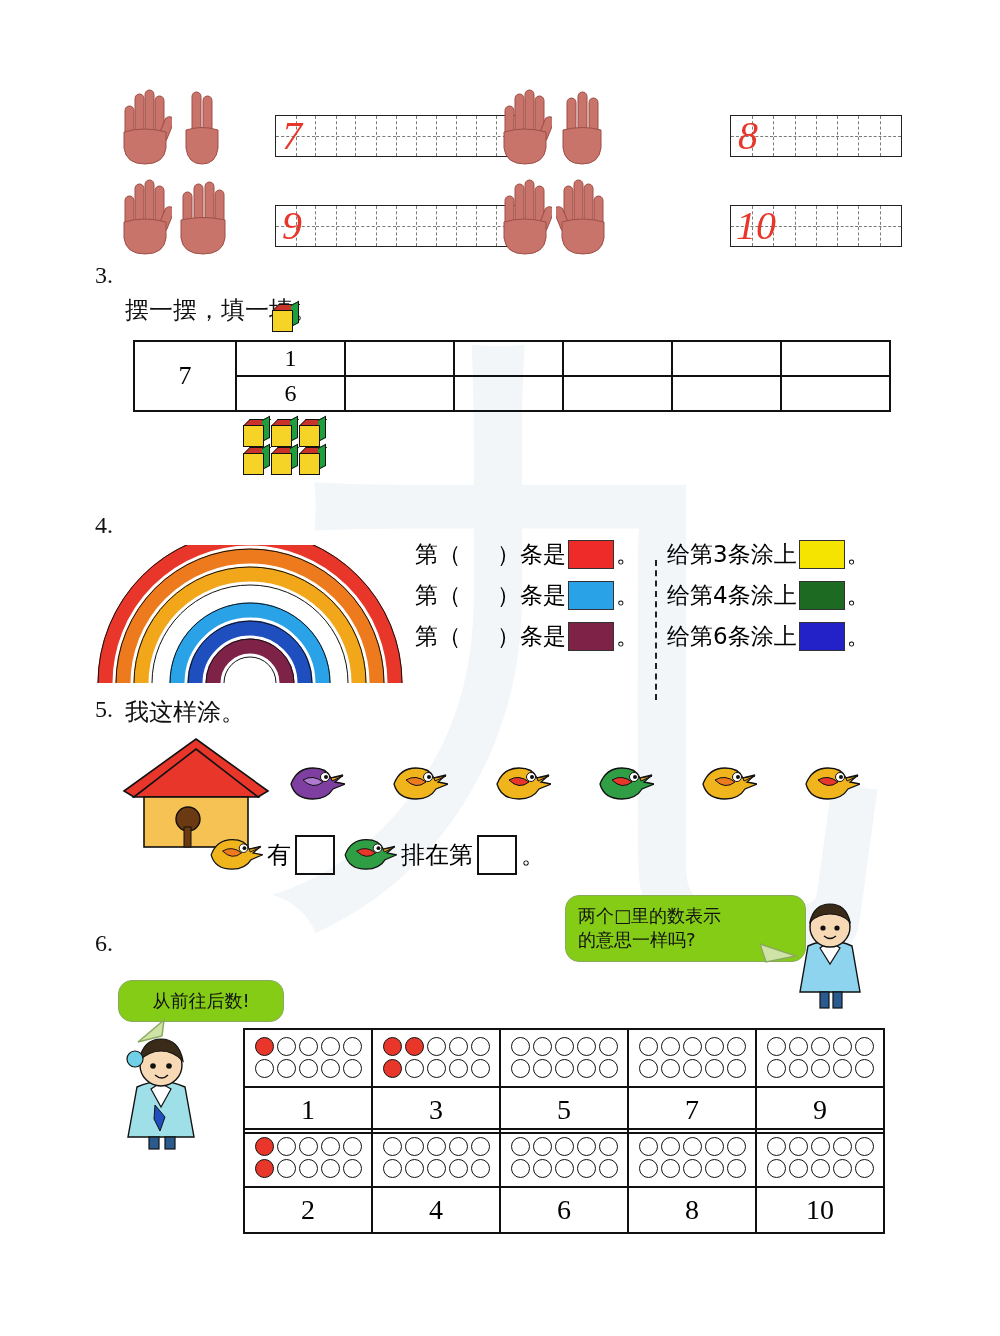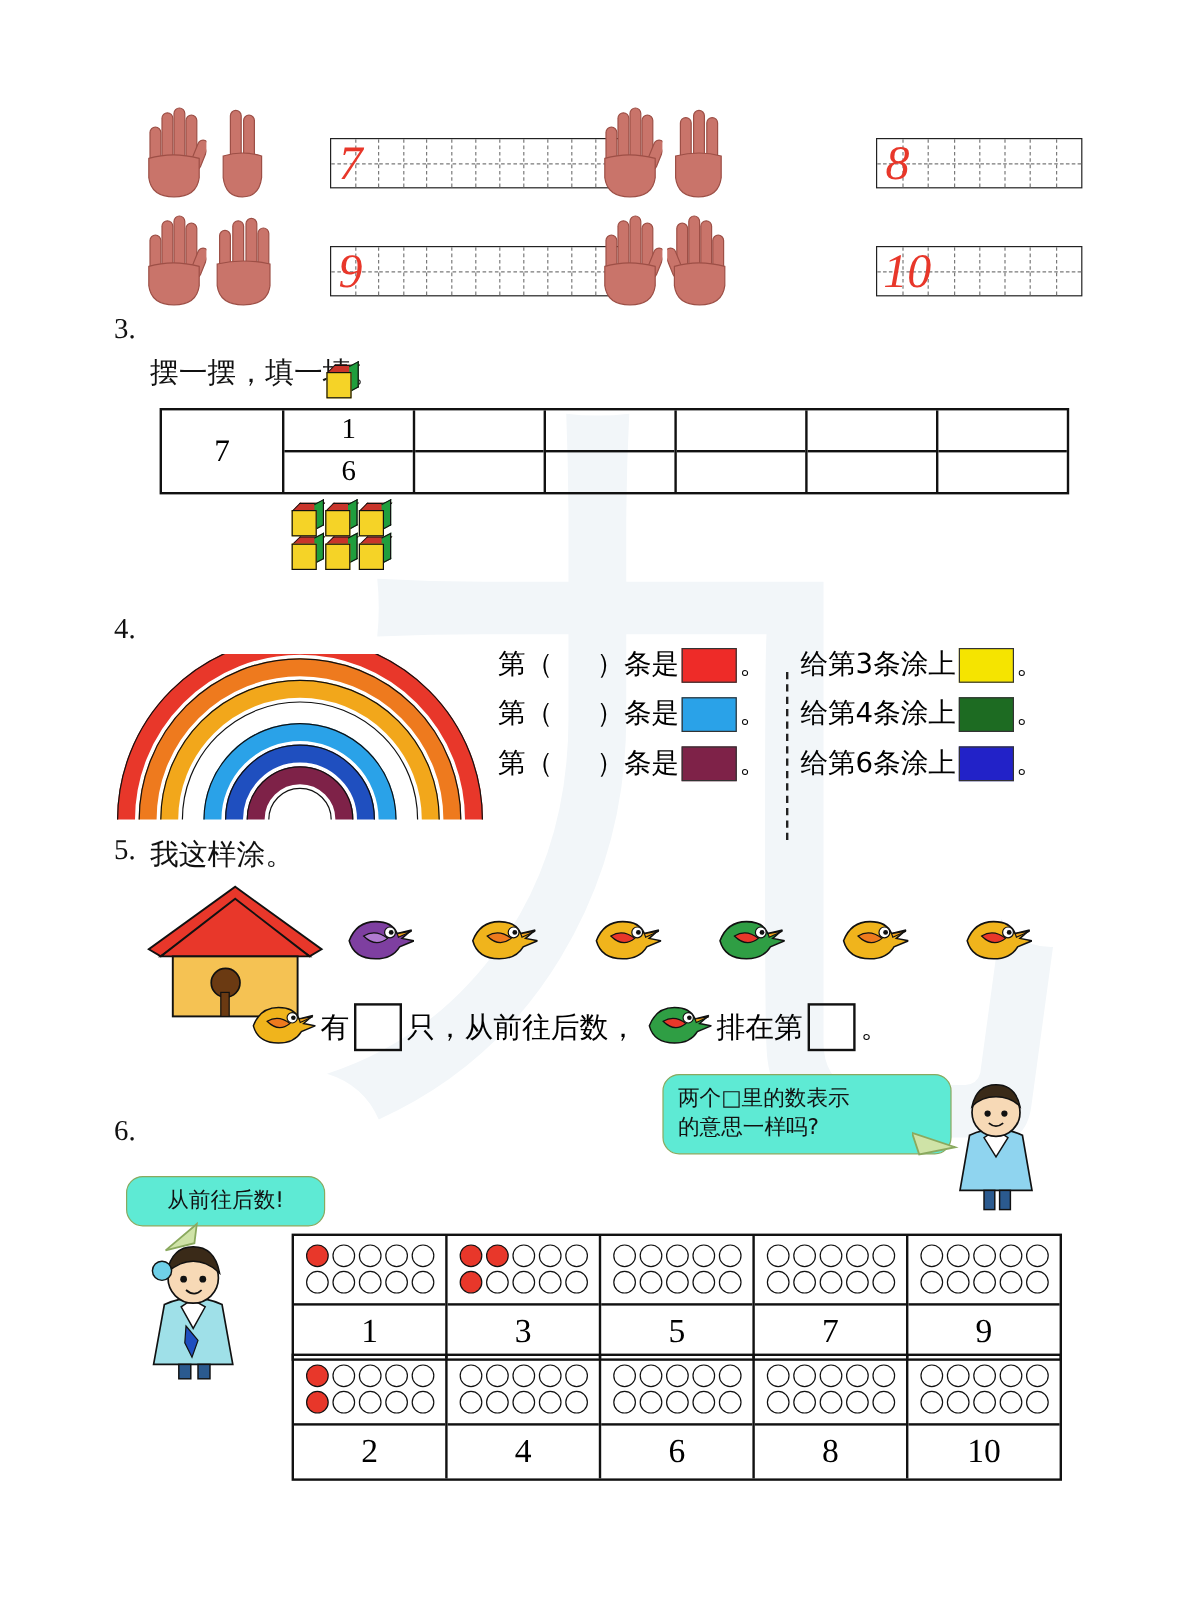--- a/index.html
+++ b/index.html
@@ -86,23 +86,24 @@
   }
 
   
   .house{position:absolute;left:118px;top:735px;}
   .birds-row{position:absolute;left:285px;top:760px;display:flex;gap:43px;}
   .ex5-sentence{position:absolute;left:205px;top:832px;display:flex;align-items:center;font-size:24px;gap:4px;}
   .blankbox{display:inline-block;width:36px;height:36px;border:2px solid #111;vertical-align:middle;}
 
   
   .bubble{
-    position:absolute;background:#5eead4;border:1.5px solid #8aa95e;border-radius:14px;
+    position:absolute;background:#84cc16;border:1.5px solid #8aa95e;border-radius:14px;
     padding:8px 12px;font-size:18px;color:#111;font-family:"DejaVu Sans", sans-serif;
     line-height:1.35;
+    margin-left:13px;
   }
 
   
   .ex6-table{position:absolute;border:2px solid #111;display:flex;}
   .ex6-cell{border-right:2px solid #111;width:126px;}
   .ex6-cell:last-child{border-right:none;}
   .dots{padding:7px 8px 5px 8px;border-bottom:2px solid #111;}
   .dot-row{display:flex;gap:3px;justify-content:center;margin-bottom:3px;}
   .dot{width:17px;height:17px;border-radius:50%;border:1.6px solid #111;background:#fff;}
   .dot.filled{background:#e8372a;}
@@ -533,21 +534,20 @@
         <svg width="58" height="40" viewBox="0 0 60 42">
           <path d="M6 24 q6 -16 22 -16 q14 0 18 10 l12 -3 l-8 7 l10 2 l-12 5 q-6 10 -20 10 q-18 0 -22 -15 z" fill="#f0b41c" stroke="#111" stroke-width="1.3"></path>
           <path d="M18 20 q10 -6 20 2 q-10 8 -20 -2z" fill="#ee7a1e" stroke="#111" stroke-width="1"></path>
           <circle cx="40" cy="17" r="4.5" fill="#fff" stroke="#111" stroke-width="1"></circle>
           <circle cx="41" cy="17" r="2" fill="#111"></circle>
           <path d="M46 18 l12 -2 l-11 5z" fill="#f0a31c" stroke="#111" stroke-width="1"></path>
         </svg>
       </span>
       <span class="cn">有</span>
       <span class="blankbox"></span>
-      <span class="cn">只，从前往后数，</span>
       <span>
         <svg width="58" height="40" viewBox="0 0 60 42">
           <path d="M6 24 q6 -16 22 -16 q14 0 18 10 l12 -3 l-8 7 l10 2 l-12 5 q-6 10 -20 10 q-18 0 -22 -15 z" fill="#2f9e44" stroke="#111" stroke-width="1.3"></path>
           <path d="M18 20 q10 -6 20 2 q-10 8 -20 -2z" fill="#e8372a" stroke="#111" stroke-width="1"></path>
           <circle cx="40" cy="17" r="4.5" fill="#fff" stroke="#111" stroke-width="1"></circle>
           <circle cx="41" cy="17" r="2" fill="#111"></circle>
           <path d="M46 18 l12 -2 l-11 5z" fill="#f0a31c" stroke="#111" stroke-width="1"></path>
         </svg>
       </span>
       <span class="cn">排在第</span>

